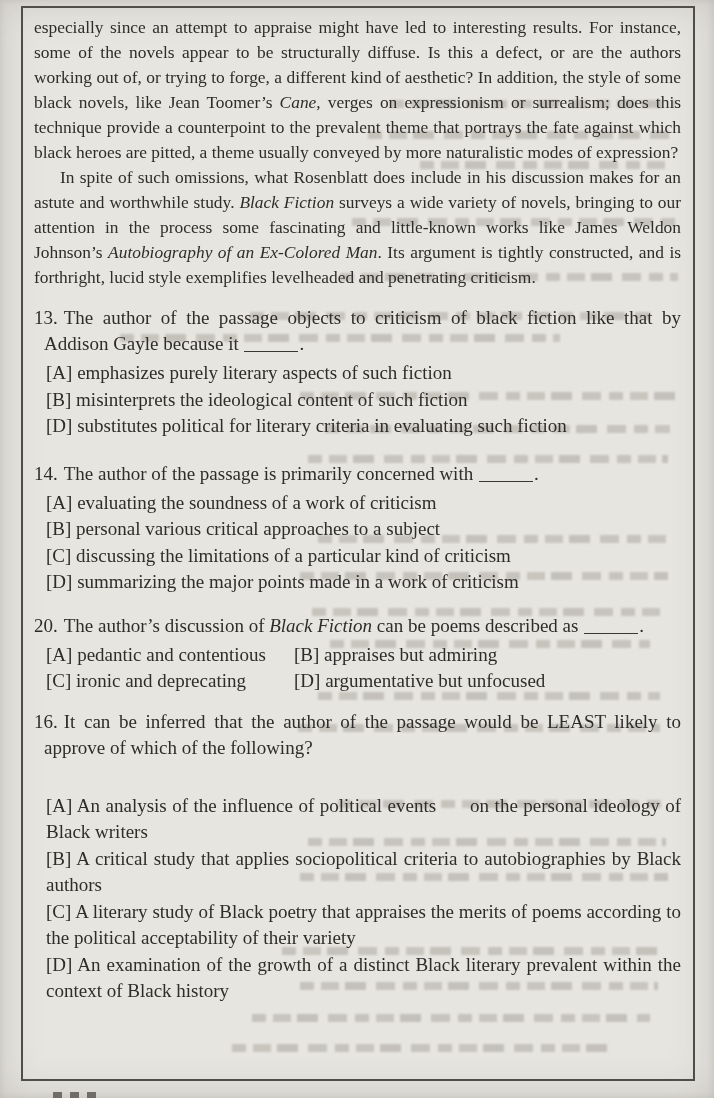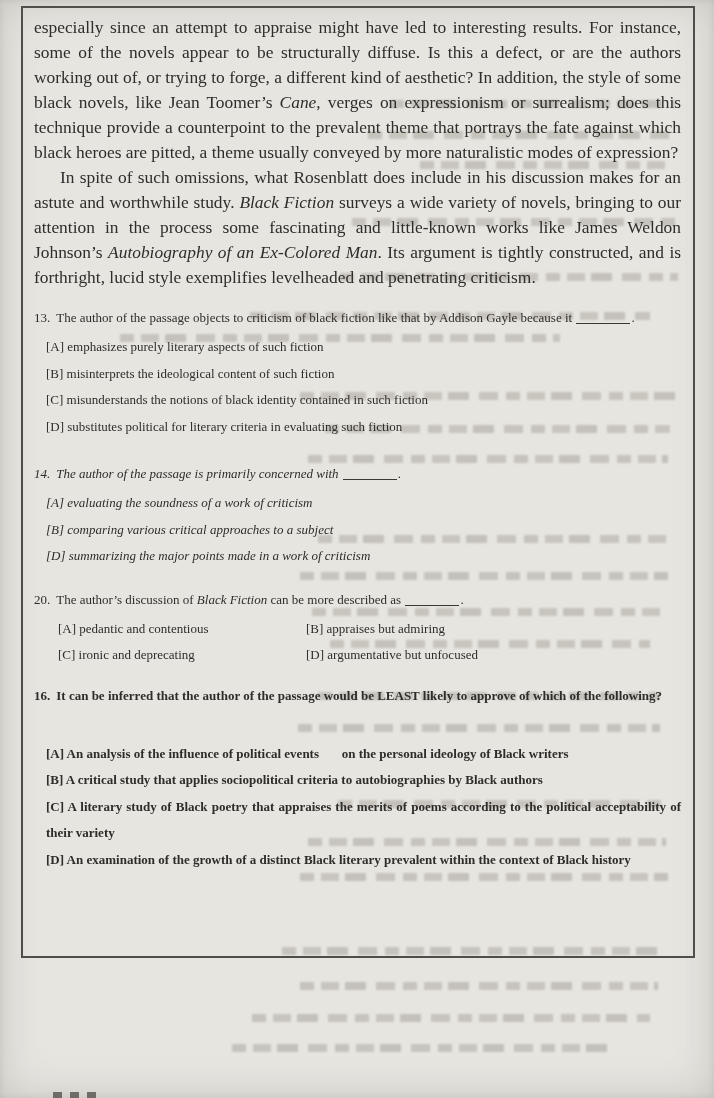--- a/index.html
+++ b/index.html
@@ -16,41 +16,41 @@
   }
   
   .gl{position:absolute;height:8px;filter:blur(1.3px);opacity:.5;
     background:repeating-linear-gradient(90deg,
       #a6a29a 0 14px, rgba(0,0,0,0) 14px 21px,
       #aaa69e 21px 39px, rgba(0,0,0,0) 39px 45px,
       #a29e96 45px 66px, rgba(0,0,0,0) 66px 76px,
       #a8a49c 76px 95px, rgba(0,0,0,0) 95px 103px);
   }
   .box{
-    position:absolute;left:21px;top:6px;width:674px;height:952px;
+    position:absolute;left:21px;top:6px;width:674px;height:1075px;
     border:2px solid #504e4a;box-sizing:border-box;
     padding:7px 12px 0 11px;
     background:transparent;
   }
   .para{margin:0;text-align:justify;font-size:17.4px;line-height:25px;}
   .para.indented{text-indent:26px;}
   .it{font-style:italic;}
-  .question{margin-top:15px;font-size:13px;}
-  .q14{margin-top:21px;font-style:italic;}
+  .question{margin-top:15px;font-size:19px;}
+  .q14{margin-top:21px;}
   .q15{margin-top:17px;}
-  .q16{margin-top:14px;font-weight:bold;}
+  .q16{margin-top:14px;}
   .stem{padding-left:10px;text-indent:-10px;text-align:justify;line-height:26px;}
   .qnum{margin-right:6px;}
   .blank{
     display:inline-block;width:54px;height:1px;
     border-bottom:1.4px solid #3a3835;vertical-align:-2px;margin:0 1px;
   }
   .opts{margin-left:12px;margin-top:3px;}
   .opt{line-height:26.5px;text-align:justify;}
-  .opts-grid{display:grid;grid-template-columns:248px auto;margin-left:24px;margin-top:3px;}
+  .opts-grid{display:grid;grid-template-columns:248px auto;margin-left:12px;margin-top:3px;}
   .opts-grid .opt{line-height:26.5px;text-align:left;}
   .gap{white-space:pre-wrap;margin-top:32px;}
   .cutoff{
     position:absolute;left:53px;top:1092px;width:50px;height:6px;opacity:.8;
     background:repeating-linear-gradient(90deg,#575450 0 9px,rgba(0,0,0,0) 9px 17px);
     filter:blur(.4px);
   }
 </style>
 </head>
 <body>
@@ -87,36 +87,36 @@
 
     <p class="para"><span>especially since an attempt to appraise might have led to interesting results. For instance, some of the novels appear to be structurally diffuse. Is this a defect, or are the authors working out of, or trying to forge, a different kind of aesthetic? In addition, the style of some black novels, like Jean Toomer’s </span><span class="it">Cane</span><span>, verges on expressionism or surrealism; does this technique provide a counterpoint to the prevalent theme that portrays the fate against which black heroes are pitted, a theme usually conveyed by more naturalistic modes of expression?</span></p>
 
     <p class="para indented"><span>In spite of such omissions, what Rosenblatt does include in his discussion makes for an astute and worthwhile study. </span><span class="it">Black Fiction</span><span> surveys a wide variety of novels, bringing to our attention in the process some fascinating and little-known works like James Weldon Johnson’s </span><span class="it">Autobiography of an Ex-Colored Man</span><span>. Its argument is tightly constructed, and is forthright, lucid style exemplifies levelheaded and penetrating criticism.</span></p>
 
     <div class="question">
       <div class="stem"><span class="qnum">13.</span><span>The author of the passage objects to criticism of black fiction like that by Addison Gayle because it </span><span class="blank"></span><span>.</span></div>
       <div class="opts">
         <div class="opt">[A] emphasizes purely literary aspects of such fiction</div>
         <div class="opt">[B] misinterprets the ideological content of such fiction</div>
-        <div class="opt">[C] misunderstands the notions of black identity contained in such fiction</div>
         <div class="opt">[D] substitutes political for literary criteria in evaluating such fiction</div>
       </div>
     </div>
 
     <div class="question q14">
       <div class="stem"><span class="qnum">14.</span><span>The author of the passage is primarily concerned with </span><span class="blank"></span><span>.</span></div>
       <div class="opts">
         <div class="opt">[A] evaluating the soundness of a work of criticism</div>
-        <div class="opt">[B] comparing various critical approaches to a subject</div>
+        <div class="opt">[B] personal various critical approaches to a subject</div>
+        <div class="opt">[C] discussing the limitations of a particular kind of criticism</div>
         <div class="opt">[D] summarizing the major points made in a work of criticism</div>
       </div>
     </div>
 
     <div class="question q15">
-      <div class="stem"><span class="qnum">20.</span><span>The author’s discussion of </span><span class="it">Black Fiction</span><span> can be more described as </span><span class="blank"></span><span>.</span></div>
+      <div class="stem"><span class="qnum">20.</span><span>The author’s discussion of </span><span class="it">Black Fiction</span><span> can be poems described as </span><span class="blank"></span><span>.</span></div>
       <div class="opts-grid">
         <div class="opt">[A] pedantic and contentious</div>
         <div class="opt">[B] appraises but admiring</div>
         <div class="opt">[C] ironic and deprecating</div>
         <div class="opt">[D] argumentative but unfocused</div>
       </div>
     </div>
 
     <div class="question q16">
       <div class="stem"><span class="qnum">16.</span><span>It can be inferred that the author of the passage would be LEAST likely to approve of which of the following?</span></div>

